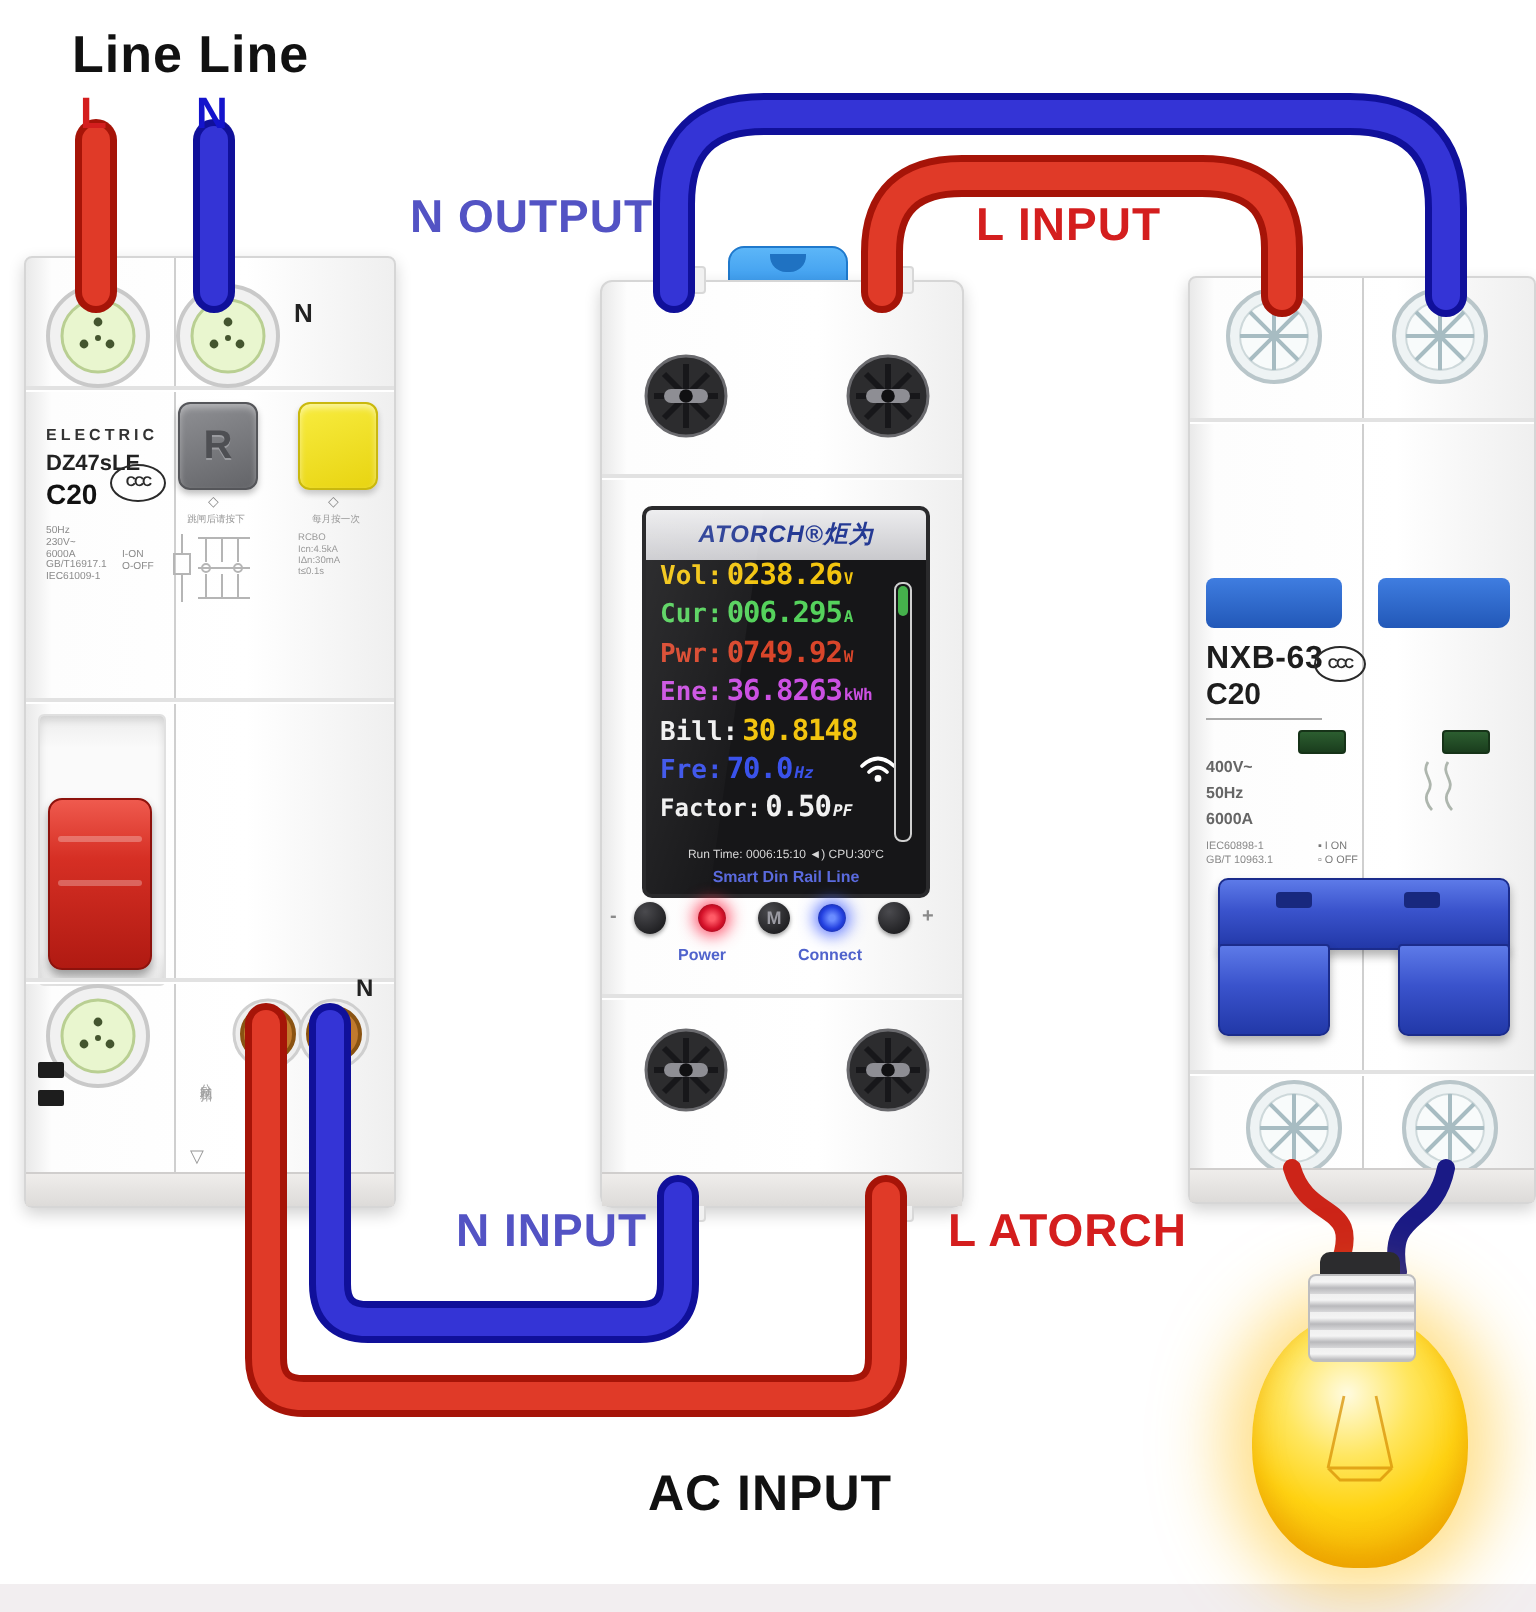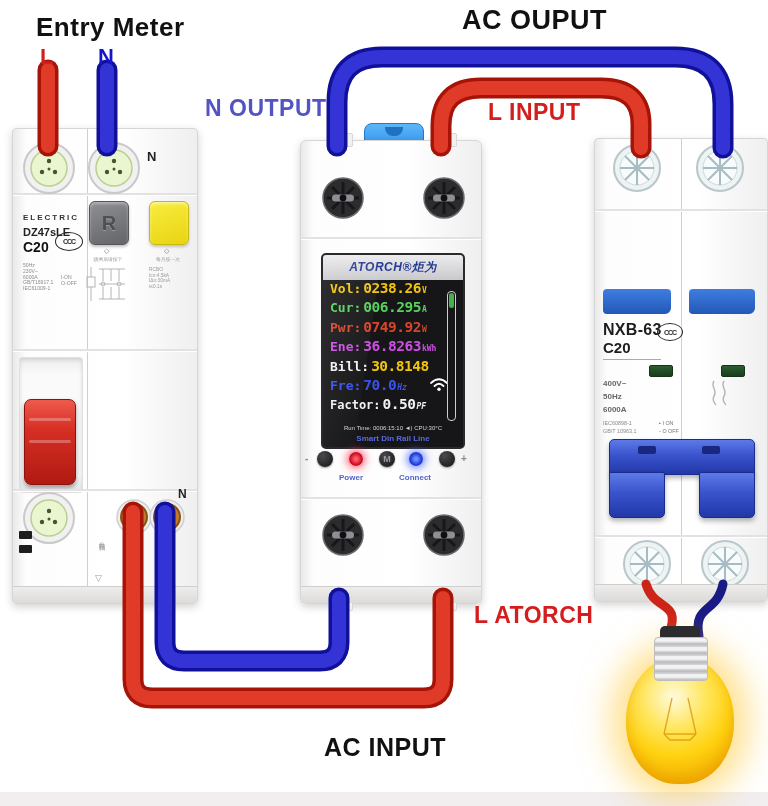--- a/index.html
+++ b/index.html
@@ -94,26 +94,26 @@
   .bulb-glass{position:absolute;z-index:6;border-radius:50% 50% 47% 47%;
      background:radial-gradient(circle at 44% 32%,#fffbe0 0%,#ffe65e 30%,#ffd312 55%,#f4b302 80%,#e9a300 100%);
      box-shadow:0 0 34px 14px rgba(255,196,40,.55),inset 0 -6px 14px rgba(230,150,0,.55);}
   .bottom-photo-strip{position:absolute;left:0;right:0;bottom:0;height:14px;background:#f2eef0;z-index:1;}
 </style>
 </head>
 <body>
 
 <div id="canvas">
 
-  <div class="lbl lbl-black" style="left:36px;top:12px;font-size:26px;">Entry Meter</div>
+  <div class="lbl lbl-black" style="left:36px;top:12px;font-size:26px;">Line Line</div>
   <div class="lbl lbl-red" style="left:40px;top:44px;font-size:22px;">L</div>
   <div class="lbl lbl-blue" style="left:98px;top:44px;font-size:22px;">N</div>
   <div class="lbl lbl-slate" style="left:205px;top:95px;font-size:23px;">N OUTPUT</div>
-  <div class="lbl lbl-black" style="left:462px;top:5px;font-size:27px;">AC OUPUT</div>
   <div class="lbl lbl-red" style="left:488px;top:99px;font-size:23px;">L INPUT</div>
+  <div class="lbl lbl-slate" style="left:228px;top:602px;font-size:23px;">N INPUT</div>
   <div class="lbl lbl-red" style="left:474px;top:602px;font-size:23px;">L ATORCH</div>
   <div class="lbl lbl-black" style="left:324px;top:733px;font-size:25px;">AC INPUT</div>
 
   <svg class="wires" width="768" height="806">
     <g fill="none" stroke-linecap="round" stroke-linejoin="round">
 
       <path d="M48,70 L48,146" stroke="#a61408" stroke-width="21"></path>
       <path d="M48,70 L48,146" stroke="#e03a28" stroke-width="14"></path>
 
       <path d="M107,70 L107,146" stroke="#10109a" stroke-width="21"></path>

